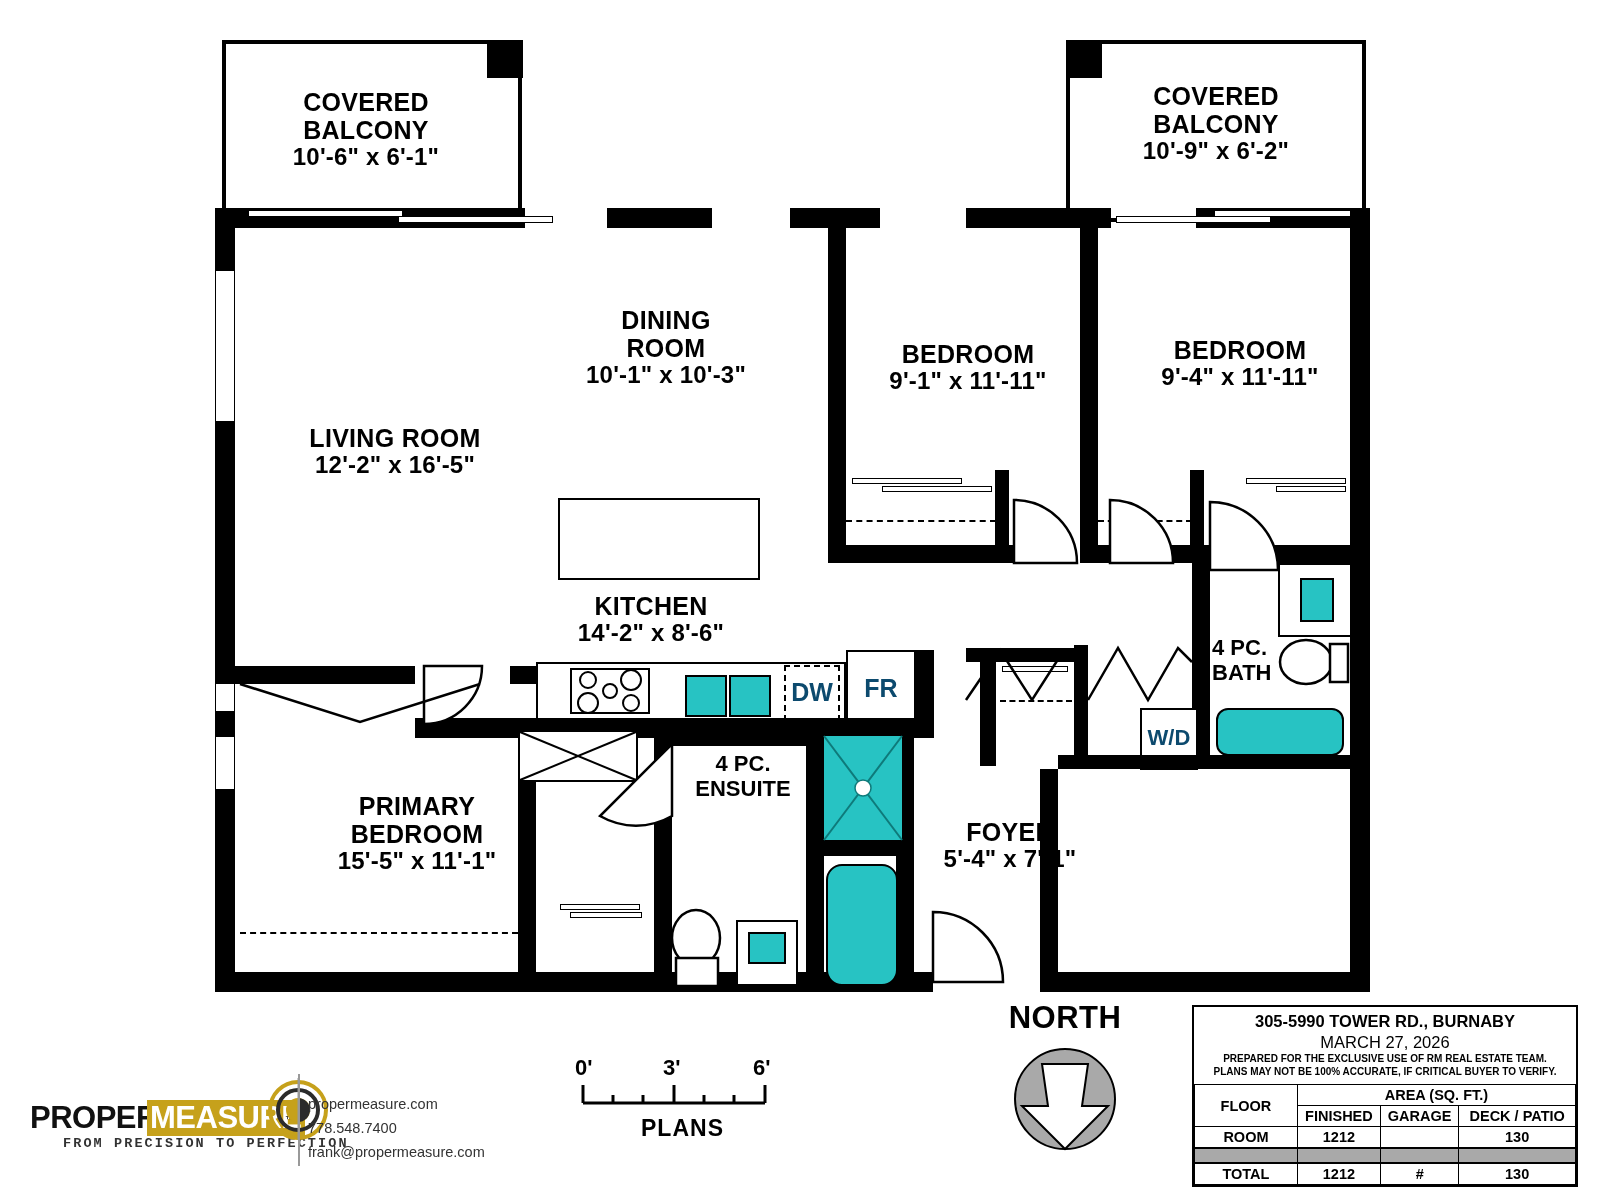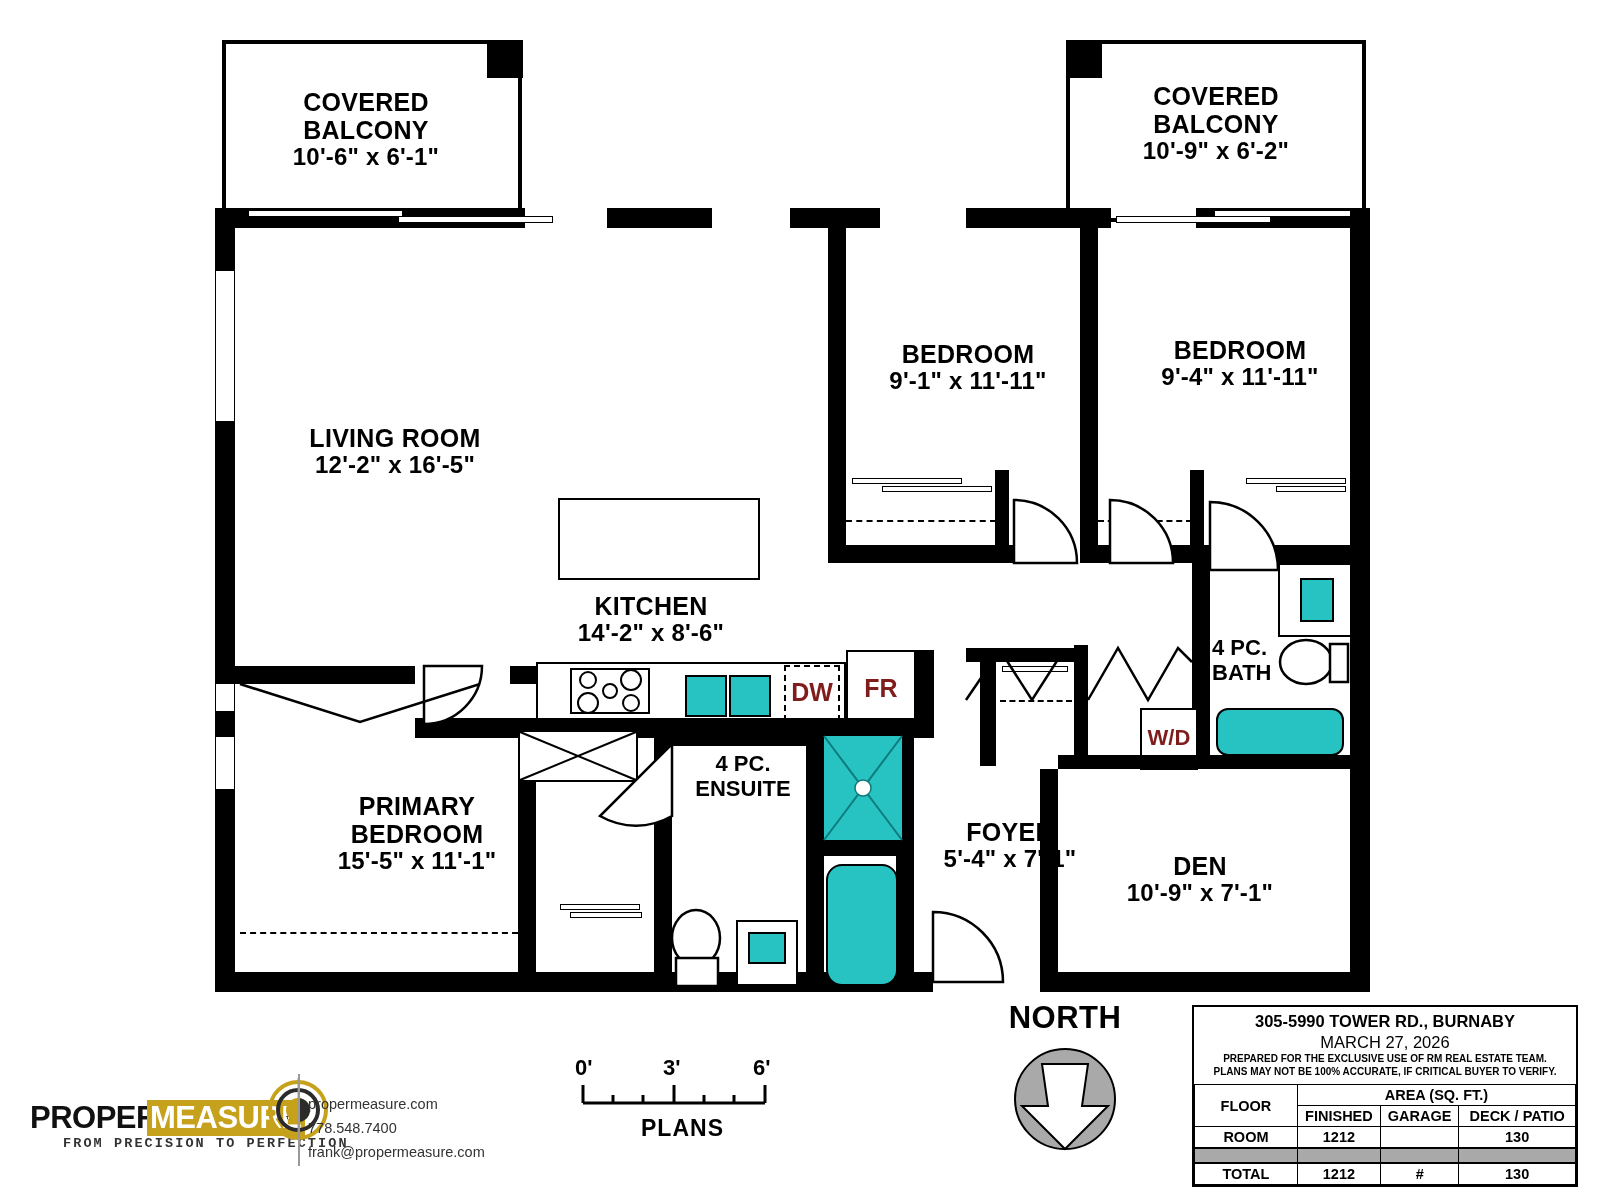--- a/index.html
+++ b/index.html
@@ -54,21 +54,21 @@
   .dashline { position:absolute; border-top:2.5px dashed #000; }
   .dashbox { position:absolute; border:2.5px dashed #000; background:#fff; }
   .label {
     position:absolute; text-align:center; color:#000;
     font-weight:bold; line-height:1.12; white-space:nowrap;
   }
   .lbl-name { font-size:25px; font-weight:bold; letter-spacing:0.3px; }
   .lbl-dim  { font-size:24px; font-weight:bold; letter-spacing:0.2px; }
   .lbl-small-name { font-size:22px; font-weight:bold; }
   .appl-txt {
-    position:absolute; font-size:25px; font-weight:bold; color:#7f1d1d;
+    position:absolute; font-size:25px; font-weight:bold; color:#0c4a6e;
     display:flex; align-items:center; justify-content:center;
   }
   svg.overlay { position:absolute; left:0; top:0; width:1600px; height:1200px; pointer-events:none; }
 
   
   #north-block { left:1000px; top:1000px; width:130px; text-align:center; }
   #north-label { font-size:31px; font-weight:bold; color:#000; letter-spacing:0.5px; }
 
   
   #scale-block { left:575px; top:1055px; width:215px; }
@@ -286,20 +286,25 @@
       <div class="lbl-name">BALCONY</div>
       <div class="lbl-dim">10'-6" x 6'-1"</div>
     </div>
 
     <div class="label" style="left:1042px; top:82px; width:348px;">
       <div class="lbl-name">COVERED</div>
       <div class="lbl-name">BALCONY</div>
       <div class="lbl-dim">10'-9" x 6'-2"</div>
     </div>
 
+    <div class="label" style="left:506px; top:306px; width:320px;">
+      <div class="lbl-name">DINING</div>
+      <div class="lbl-name">ROOM</div>
+      <div class="lbl-dim">10'-1" x 10'-3"</div>
+    </div>
 
     <div class="label" style="left:240px; top:408px; width:310px;margin-top:16px;">
       <div class="lbl-name">LIVING ROOM</div>
       <div class="lbl-dim">12'-2" x 16'-5"</div>
     </div>
 
     <div class="label" style="left:836px; top:340px; width:264px;">
       <div class="lbl-name">BEDROOM</div>
       <div class="lbl-dim">9'-1" x 11'-11"</div>
     </div>
@@ -328,24 +333,20 @@
     <div class="label" style="left:1212px; top:636px; width:90px; text-align:left;">
       <div class="lbl-small-name">4 PC.</div>
       <div class="lbl-small-name">BATH</div>
     </div>
 
     <div class="label" style="left:900px; top:818px; width:220px;">
       <div class="lbl-name">FOYER</div>
       <div class="lbl-dim">5'-4" x 7'-1"</div>
     </div>
 
-    <div class="label" style="left:1080px; top:852px; width:240px;">
-      <div class="lbl-name">DEN</div>
-      <div class="lbl-dim">10'-9" x 7'-1"</div>
-    </div>
   </div>
 
   <div id="north-block" class="abs">
     <div id="north-label">NORTH</div>
     <svg width="130" height="110" style="margin-top:8px;">
       <circle cx="65" cy="55" r="50" fill="#a9a9a9" stroke="#000" stroke-width="2"></circle>
       <polygon points="65,105 22,62 48,62 42,20 88,20 82,62 108,62" fill="#ffffff" stroke="#000" stroke-width="2"></polygon>
     </svg>
   </div>
 

